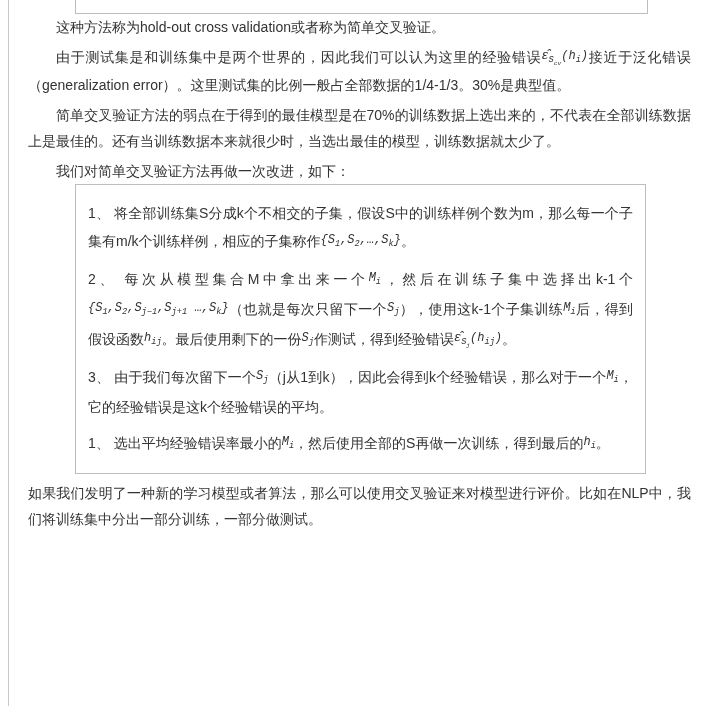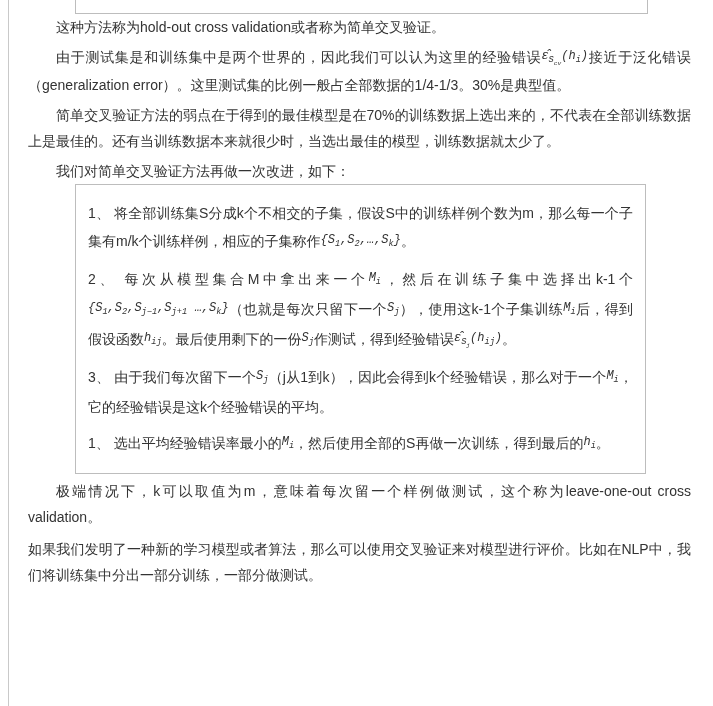--- a/index.html
+++ b/index.html
@@ -82,18 +82,17 @@
       </div>
 
     <div class="list-box" id="list-box">
         <div class="list-item"><span>1、 将全部训练集S分成k个不相交的子集，假设S中的训练样例个数为m，那么每一个子集有m/k个训练样例，相应的子集称作</span><span class="math">{S<sub>1</sub>,S<sub>2</sub>,…,S<sub>k</sub>}</span><span>。</span></div>
         <div class="list-item"><span>2、 每次从模型集合M中拿出来一个</span><span class="math">M<sub>i</sub></span><span>，然后在训练子集中选择出k-1个</span><span class="math">{S<sub>1</sub>,S<sub>2</sub>,S<sub>j−1</sub>,S<sub>j+1</sub> …,S<sub>k</sub>}</span><span>（也就是每次只留下一个</span><span class="math">S<sub>j</sub></span><span>），使用这k-1个子集训练</span><span class="math">M<sub>i</sub></span><span>后，得到假设函数</span><span class="math">h<sub>ij</sub></span><span>。最后使用剩下的一份</span><span class="math">S<sub>j</sub></span><span>作测试，得到经验错误</span><span class="math">ε̂<sub>S<sub>j</sub></sub>(h<sub>ij</sub>)</span><span>。</span></div>
         <div class="list-item"><span>3、 由于我们每次留下一个</span><span class="math">S<sub>j</sub></span><span>（j从1到k），因此会得到k个经验错误，那么对于一个</span><span class="math">M<sub>i</sub></span><span>，它的经验错误是这k个经验错误的平均。</span></div>
         <div class="list-item"><span>1、 选出平均经验错误率最小的</span><span class="math">M<sub>i</sub></span><span>，然后使用全部的S再做一次训练，得到最后的</span><span class="math">h<sub>i</sub></span><span>。</span></div>
       </div>
 
     <div id="paras-bottom">
-        <p class="para indent mt4"><span>极端情况下，k可以取值为m，意味着每次留一个样例做测试，这个称为leave-one-out cross validation。</span></p>
         <p class="para mt6"><span>如果我们发明了一种新的学习模型或者算法，那么可以使用交叉验证来对模型进行评价。比如在NLP中，我们将训练集中分出一部分训练，一部分做测试。</span></p>
       </div>
 
   </div>
 </div>
 
 </body></html>

